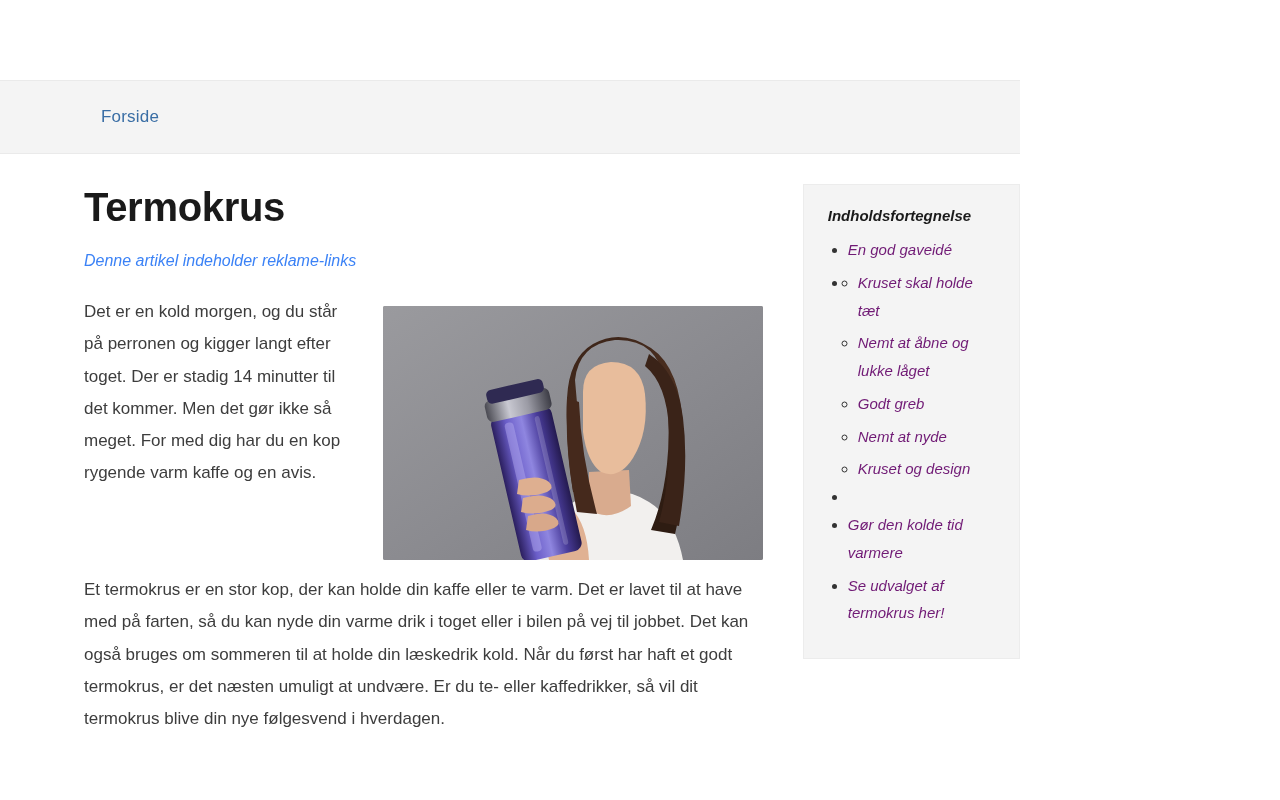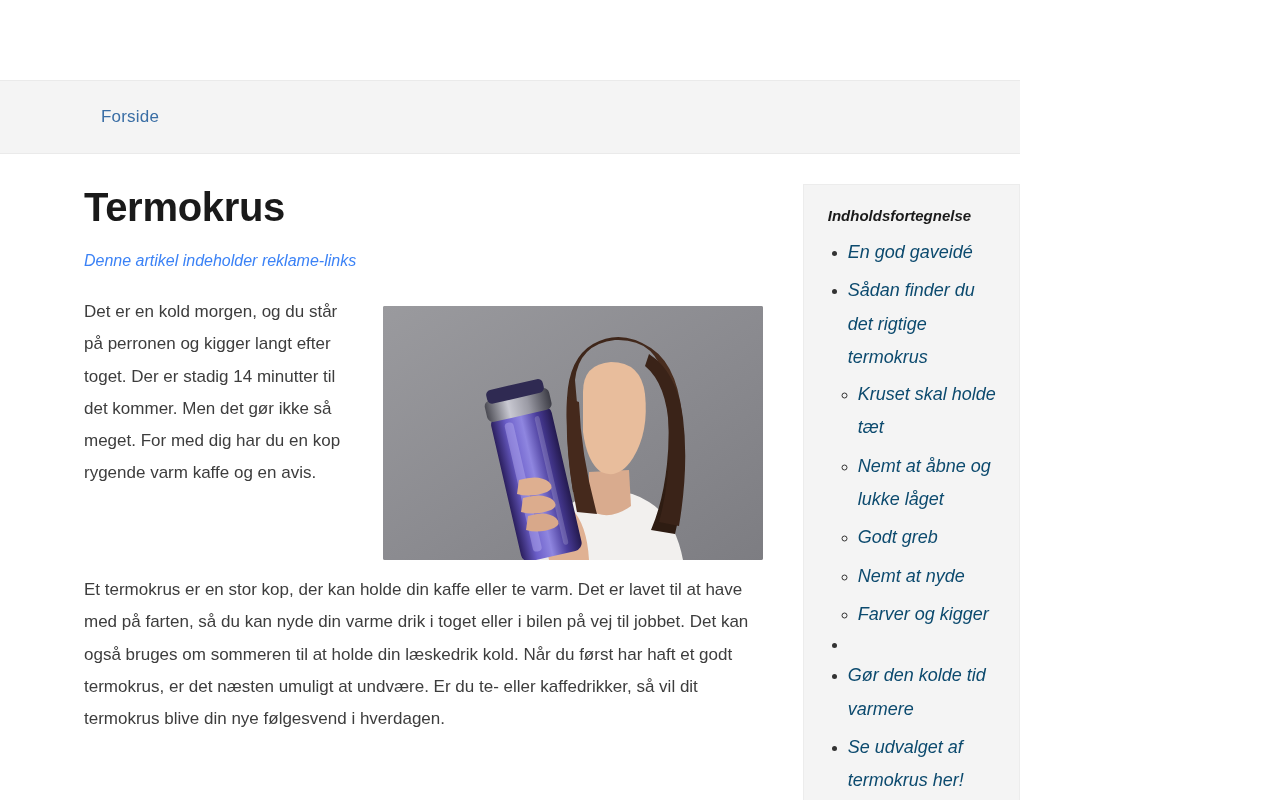--- a/index.html
+++ b/index.html
@@ -128,23 +128,23 @@
   .toc ul ul {
     padding-left: 10px;
     margin-top: 4px;
   }
   .toc ul ul > li {
     list-style: circle;
     display: list-item;
     margin: 0 0 5px 0;
   }
   .toc a {
-    color: #0c4a6e;
+    color: #701a75;
     text-decoration: none;
-    font-size: 18px;
+    font-size: 15px;
     line-height: 1.85;
   }
 </style>
 </head>
 <body>
 
 <div class="page">
 
   <div class="site-header"></div>
 
@@ -226,36 +226,35 @@
 
     <aside class="toc">
       <div class="toc-title">Indholdsfortegnelse</div>
       <ul>
 
         <li>
           <a href="#">En god gaveidé</a>
         </li>
 
         <li>
-          <a href="#">Sådan finder du det rigtige termokrus</a>
           <ul>
             <li>
               <a href="#">Kruset skal holde tæt</a>
             </li>
             <li>
               <a href="#">Nemt at åbne og lukke låget</a>
             </li>
             <li>
               <a href="#">Godt greb</a>
             </li>
             <li>
               <a href="#">Nemt at nyde</a>
             </li>
             <li>
-              <a href="#">Farver og kigger</a>
+              <a href="#">Kruset og design</a>
             </li>
           </ul>
         </li>
 
         <li>
         </li>
 
         <li>
           <a href="#">Gør den kolde tid varmere</a>
         </li>

